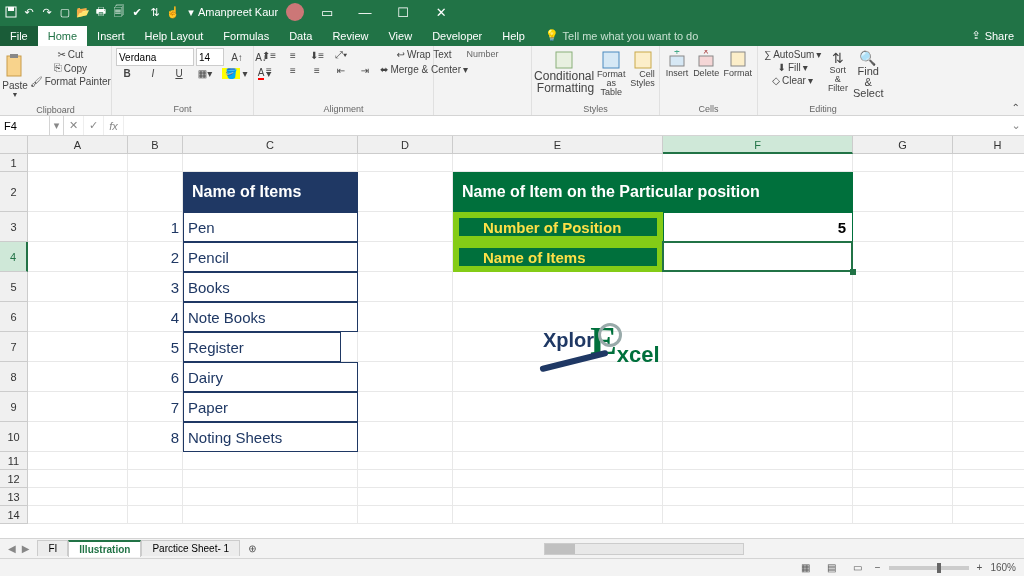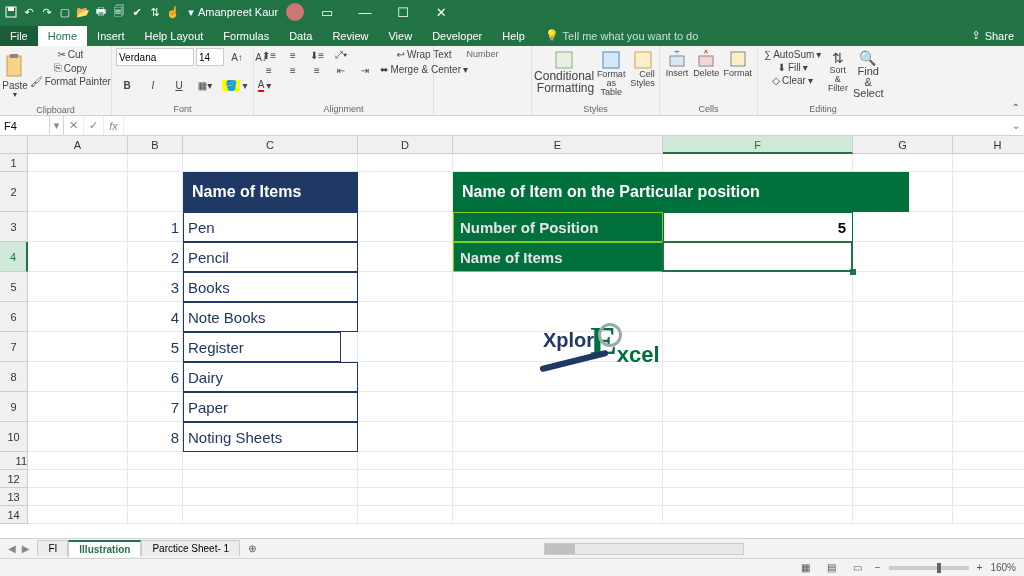--- a/index.html
+++ b/index.html
@@ -55,21 +55,21 @@
   .cells { position: absolute; left: 28px; top: 18px; }
   .cell { position: absolute; border-right: 1px solid #e8e8e8; border-bottom: 1px solid #e8e8e8; }
   .sel-cell { position:absolute; border: 2px solid #217346; pointer-events:none; background:#fff;}
   .sel-handle { position:absolute; width:6px; height:6px; background:#217346; }
 
   
   .items-header { position:absolute; background:#1f3864; color:#fff; font-weight:bold; font-size:16px; display:flex; align-items:center; padding-left:8px; border:1px solid #1f3864;}
   .items-cell-num { position:absolute; text-align:right; color:#1f3864; font-size:15px; padding-right:4px; display:flex; align-items:center; justify-content:flex-end; }
   .items-cell-txt { position:absolute; border:1px solid #1f3864; color:#1f3864; font-size:15px; display:flex; align-items:center; padding-left:4px; background:#fff; }
   .lookup-header { position:absolute; background:#00703c; color:#fff; font-weight:bold; font-size:16px; display:flex; align-items:center; padding-left:8px; border:1px solid #00703c;}
-  .lookup-label { position:absolute; background:#00703c; color:#e5e5e5; font-weight:bold; font-size:15px; display:flex; align-items:center; padding-left:6px; border:1px solid #84cc16;}
+  .lookup-label { position:absolute; background:#00703c; color:#fde047; font-weight:bold; font-size:15px; display:flex; align-items:center; padding-left:24px; border:6px solid #84cc16;}
   .lookup-val { position:absolute; border:1px solid #00703c; background:#fff; color:#000; font-size:15px; font-weight:bold; display:flex; align-items:center; justify-content:flex-end; padding-right:6px;}
   .logo { position:absolute; display:flex; align-items:center; font-family: 'Trebuchet MS', sans-serif; }
 
   
   .sheettabs { height: 20px; background: #f3f3f3; border-top: 1px solid #d4d4d4; display: flex; align-items: center; font-size: 10px; }
   .sheet-nav { display: flex; gap: 6px; padding: 0 8px; color: #888; }
   .sheet-tab { padding: 2px 10px; border: 1px solid #ccc; border-bottom: none; background: #ececec; cursor: pointer; margin-top:-1px;}
   .sheet-tab.active { background: #fff; color: #217346; font-weight: bold; border-top: 2px solid #217346;}
   .sheet-add { padding: 0 8px; color: #555; cursor:pointer;}
   .hscroll { flex:1; display:flex; justify-content:center;}
@@ -159,21 +159,21 @@
         <div class="rbtn small">
             <span>🖌</span>
             <span>Format Painter</span>
           </div>
       </div>
     </div>
     <div class="ribbon-group-label">Clipboard</div>
   </div>
 
   <div class="ribbon-group" style="width:142px">
-    <div class="ribbon-group-body vcol" style="gap:12px">
+    <div class="ribbon-group-body vcol" style="gap:0">
       <div style="display:flex;gap:2px">
         <input class="font-select" style="width: 78px;" value="Verdana">
         <input class="font-select" style="width: 28px;" value="14">
         <span class="rbtn small">A↑</span>
         <span class="rbtn small">A↓</span>
       </div>
       <div style="display:flex;gap:4px;align-items:center">
         <span class="rbtn small" style="font-weight:bold">B</span>
         <span class="rbtn small" style="font-style:italic">I</span>
         <span class="rbtn small" style="text-decoration:underline">U</span>
@@ -316,21 +316,21 @@
       <div class="row-h" style="height: 18px; line-height: 18px;">1</div>
       <div class="row-h" style="height: 40px; line-height: 40px;">2</div>
       <div class="row-h" style="height: 30px; line-height: 30px;">3</div>
       <div class="row-h active" style="height: 30px; line-height: 30px;">4</div>
       <div class="row-h" style="height: 30px; line-height: 30px;">5</div>
       <div class="row-h" style="height: 30px; line-height: 30px;">6</div>
       <div class="row-h" style="height: 30px; line-height: 30px;">7</div>
       <div class="row-h" style="height: 30px; line-height: 30px;">8</div>
       <div class="row-h" style="height: 30px; line-height: 30px;">9</div>
       <div class="row-h" style="height: 30px; line-height: 30px;">10</div>
-      <div class="row-h" style="height: 18px; line-height: 18px; text-align: right;">11</div>
+      <div class="row-h" style="height: 18px; line-height: 18px;">11</div>
       <div class="row-h" style="height: 18px; line-height: 18px;">12</div>
       <div class="row-h" style="height: 18px; line-height: 18px;">13</div>
       <div class="row-h" style="height: 18px; line-height: 18px;">14</div>
     </div>
   <div class="cells" id="cells">
       <div class="cell" style="left: 0px; top: 0px; width: 100px; height: 18px;"></div>
       <div class="cell" style="left: 100px; top: 0px; width: 55px; height: 18px;"></div>
       <div class="cell" style="left: 155px; top: 0px; width: 175px; height: 18px;"></div>
       <div class="cell" style="left: 330px; top: 0px; width: 95px; height: 18px;"></div>
       <div class="cell" style="left: 425px; top: 0px; width: 210px; height: 18px;"></div>
@@ -451,21 +451,21 @@
       <div class="items-cell-num" style="left: 100px; top: 148px; width: 55px; height: 30px;">4</div>
       <div class="items-cell-txt" style="left: 155px; top: 148px; width: 175px; height: 30px;">Note Books</div>
       <div class="items-cell-num" style="left: 100px; top: 178px; width: 55px; height: 30px;">5</div>
       <div class="items-cell-txt" style="left: 155px; top: 178px; width: 158px; height: 30px;">Register</div>
       <div class="items-cell-num" style="left: 100px; top: 208px; width: 55px; height: 30px;">6</div>
       <div class="items-cell-txt" style="left: 155px; top: 208px; width: 175px; height: 30px;">Dairy</div>
       <div class="items-cell-num" style="left: 100px; top: 238px; width: 55px; height: 30px;">7</div>
       <div class="items-cell-txt" style="left: 155px; top: 238px; width: 175px; height: 30px;">Paper</div>
       <div class="items-cell-num" style="left: 100px; top: 268px; width: 55px; height: 30px;">8</div>
       <div class="items-cell-txt" style="left: 155px; top: 268px; width: 175px; height: 30px;">Noting Sheets</div>
-      <div class="lookup-header" style="left: 425px; top: 18px; width: 456px; height: 40px;">Name of Item on the Particular position</div>
+      <div class="lookup-header" style="left: 425px; top: 18px; width: 400px; height: 40px;">Name of Item on the Particular position</div>
       <div class="lookup-label" style="left: 425px; top: 58px; width: 210px; height: 30px;">Number of Position</div>
       <div class="lookup-val" style="left: 635px; top: 58px; width: 190px; height: 30px;">5</div>
       <div class="lookup-label" style="left: 425px; top: 88px; width: 210px; height: 30px;">Name of Items</div>
       <div class="lookup-val" style="left: 635px; top: 88px; width: 190px; height: 30px;"></div>
       <div class="sel-cell" style="left: 634px; top: 87px; width: 191px; height: 31px;"></div>
       <div class="sel-handle" style="left: 822px; top: 115px; width: 6px; height: 6px;"></div>
       <div class="logo" style="left: 515px; top: 156px; width: 220px; height: 60px;">
         <span style="color:#1f3864;font-weight:bold;font-size:20px">Xplor</span>
         <span style="position:relative;display:inline-block;margin-left:-4px"><span style="color:#00703c;font-weight:bold;font-size:40px;font-family:serif">E</span><span style="position:absolute;left:8px;top:6px;width:24px;height:24px;border:3px solid #9aa;border-radius:50%"></span><span style="color:#00703c;font-weight:bold;font-size:22px;position:relative;top:8px">xcel</span></span>
         <span style="position:absolute;left:-4px;bottom:6px;width:70px;height:6px;background:#1f3864;transform:rotate(-14deg);border-radius:3px"></span>

